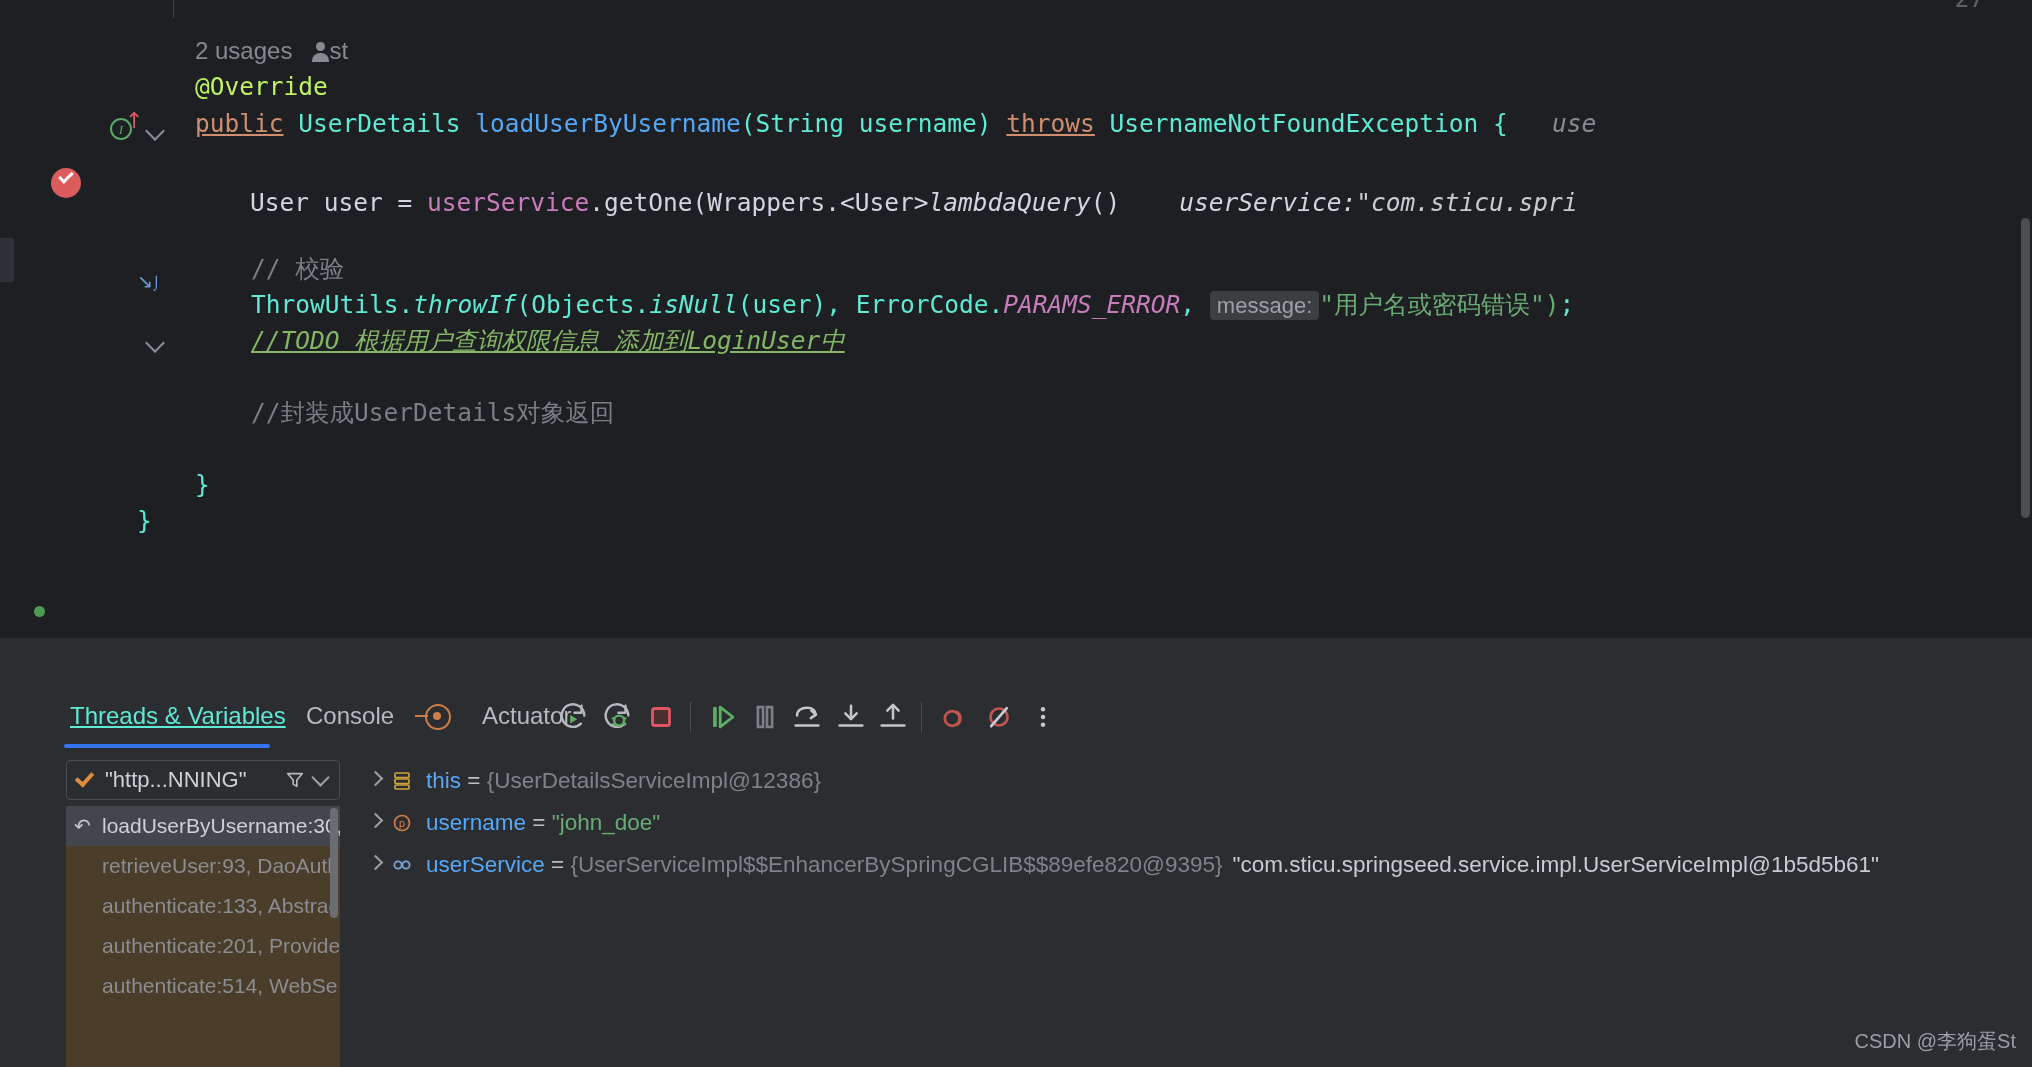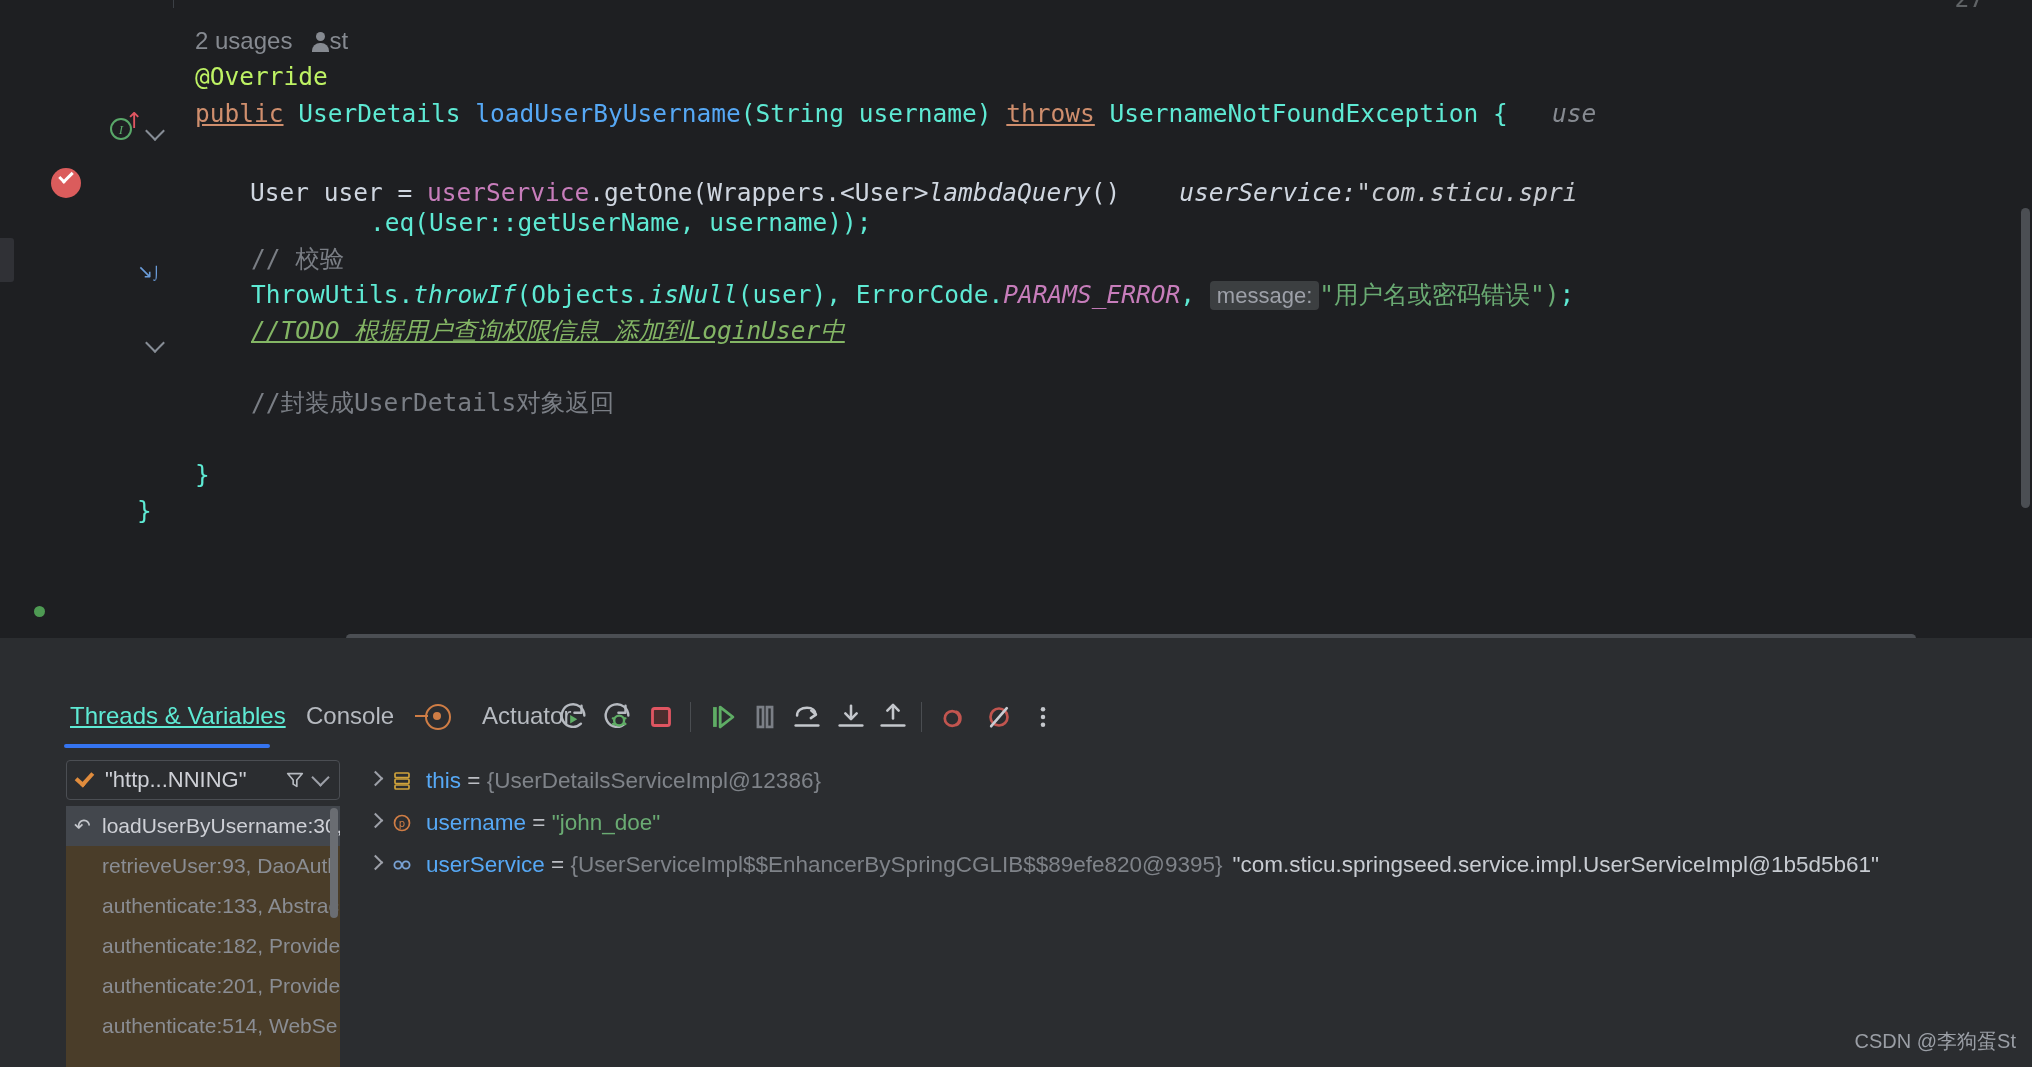--- a/index.html
+++ b/index.html
@@ -23,21 +23,21 @@
   }
   .editor-left-tab {
     position: absolute; left: 0; top: 238px; width: 14px; height: 44px;
     background: #303136; border-radius: 0 3px 3px 0;
   }
   .gutter {
     position: absolute; left: 38px; top: 0; width: 135px; height: 638px;
     background: #1e1f22;
   }
   .code-area {
-    position: absolute; left: 173px; top: 8px; right: 0; height: 638px;
+    position: absolute; left: 173px; top: 18px; right: 0; height: 638px;
     background: #1e1f22;
     font-family: "DejaVu Sans Mono", "Liberation Mono", monospace;
   }
   .line {
     position: absolute; left: 0; height: 46px; line-height: 46px;
     white-space: pre; font-size: 24.5px; color: #bcbec4;
   }
   .lnum {
     position: absolute; right: 48px; height: 46px; line-height: 46px;
     font-family: "DejaVu Sans Mono", "Liberation Mono", monospace;
@@ -308,21 +308,20 @@
     <div class="code-area">
 
       <div class="usages-row" style="left:22px; top:10px;"><span>2 usages</span><span>   </span><span class="usage-user-icon"></span><span>st</span></div>
 
       <div class="line" style="left:22px; top:46px;"><span class="ann">@Override</span></div>
 
       <div class="line" style="left:22px; top:83px;"><span class="kw">public</span><span class="txt"> UserDetails </span><span class="meth">loadUserByUsername</span><span class="txt">(String username) </span><span class="kw">throws</span><span class="txt"> UsernameNotFoundException {</span><span class="hint">   </span><span class="hint">use</span></div>
 
       <div class="line hl-row" style="left:0; top:162px; background:transparent; z-index:3;"><span style="display:inline-block; width:77px;"></span><span class="txt">User user = </span><span class="fld">userService</span><span class="txt">.getOne(Wrappers.&lt;User&gt;</span><span class="txt ital">lambdaQuery</span><span class="txt">()</span><span>    </span><span class="hint">userService:</span><span class="hint" style="color:#c8ccd2;">"com.sticu.spri</span></div>
 
-      <div class="line" style="left:197px; top:192px;"><span class="txt">.eq(User::getUserName, username));</span></div>
 
       <div class="line" style="left:78px; top:228px;"><span class="cmt">// 校验</span></div>
 
       <div class="line" style="left:78px; top:264px;"><span class="txt">ThrowUtils.</span><span class="txt ital">throwIf</span><span class="txt">(Objects.</span><span class="txt ital">isNull</span><span class="txt">(user), ErrorCode.</span><span class="fld-i">PARAMS_ERROR</span><span class="txt">, </span><span class="msg-chip">message:</span><span class="str">"用户名或密码错误")</span><span class="txt">;</span></div>
 
       <div class="line" style="left:78px; top:300px;"><span class="todo">//TODO 根据用户查询权限信息 添加到LoginUser中</span></div>
 
       <div class="line" style="left:78px; top:372px;"><span class="cmt">//封装成UserDetails对象返回</span></div>
 
 
@@ -456,23 +455,20 @@
           <span class="frame-return-icon">↶</span>
           <span>loadUserByUsername:30,</span>
         </div>
         <div class="frame-row">
           <span>retrieveUser:93, DaoAuth</span>
         </div>
         <div class="frame-row">
           <span>authenticate:133, Abstrac</span>
         </div>
         <div class="frame-row">
-          <span>authenticate:182, Provide</span>
-        </div>
-        <div class="frame-row">
           <span>authenticate:201, Provide</span>
         </div>
         <div class="frame-row">
           <span>authenticate:514, WebSe</span>
         </div>
         <div class="frames-scroll"></div>
       </div>
     </div>
 
     <div class="vars-pane">

